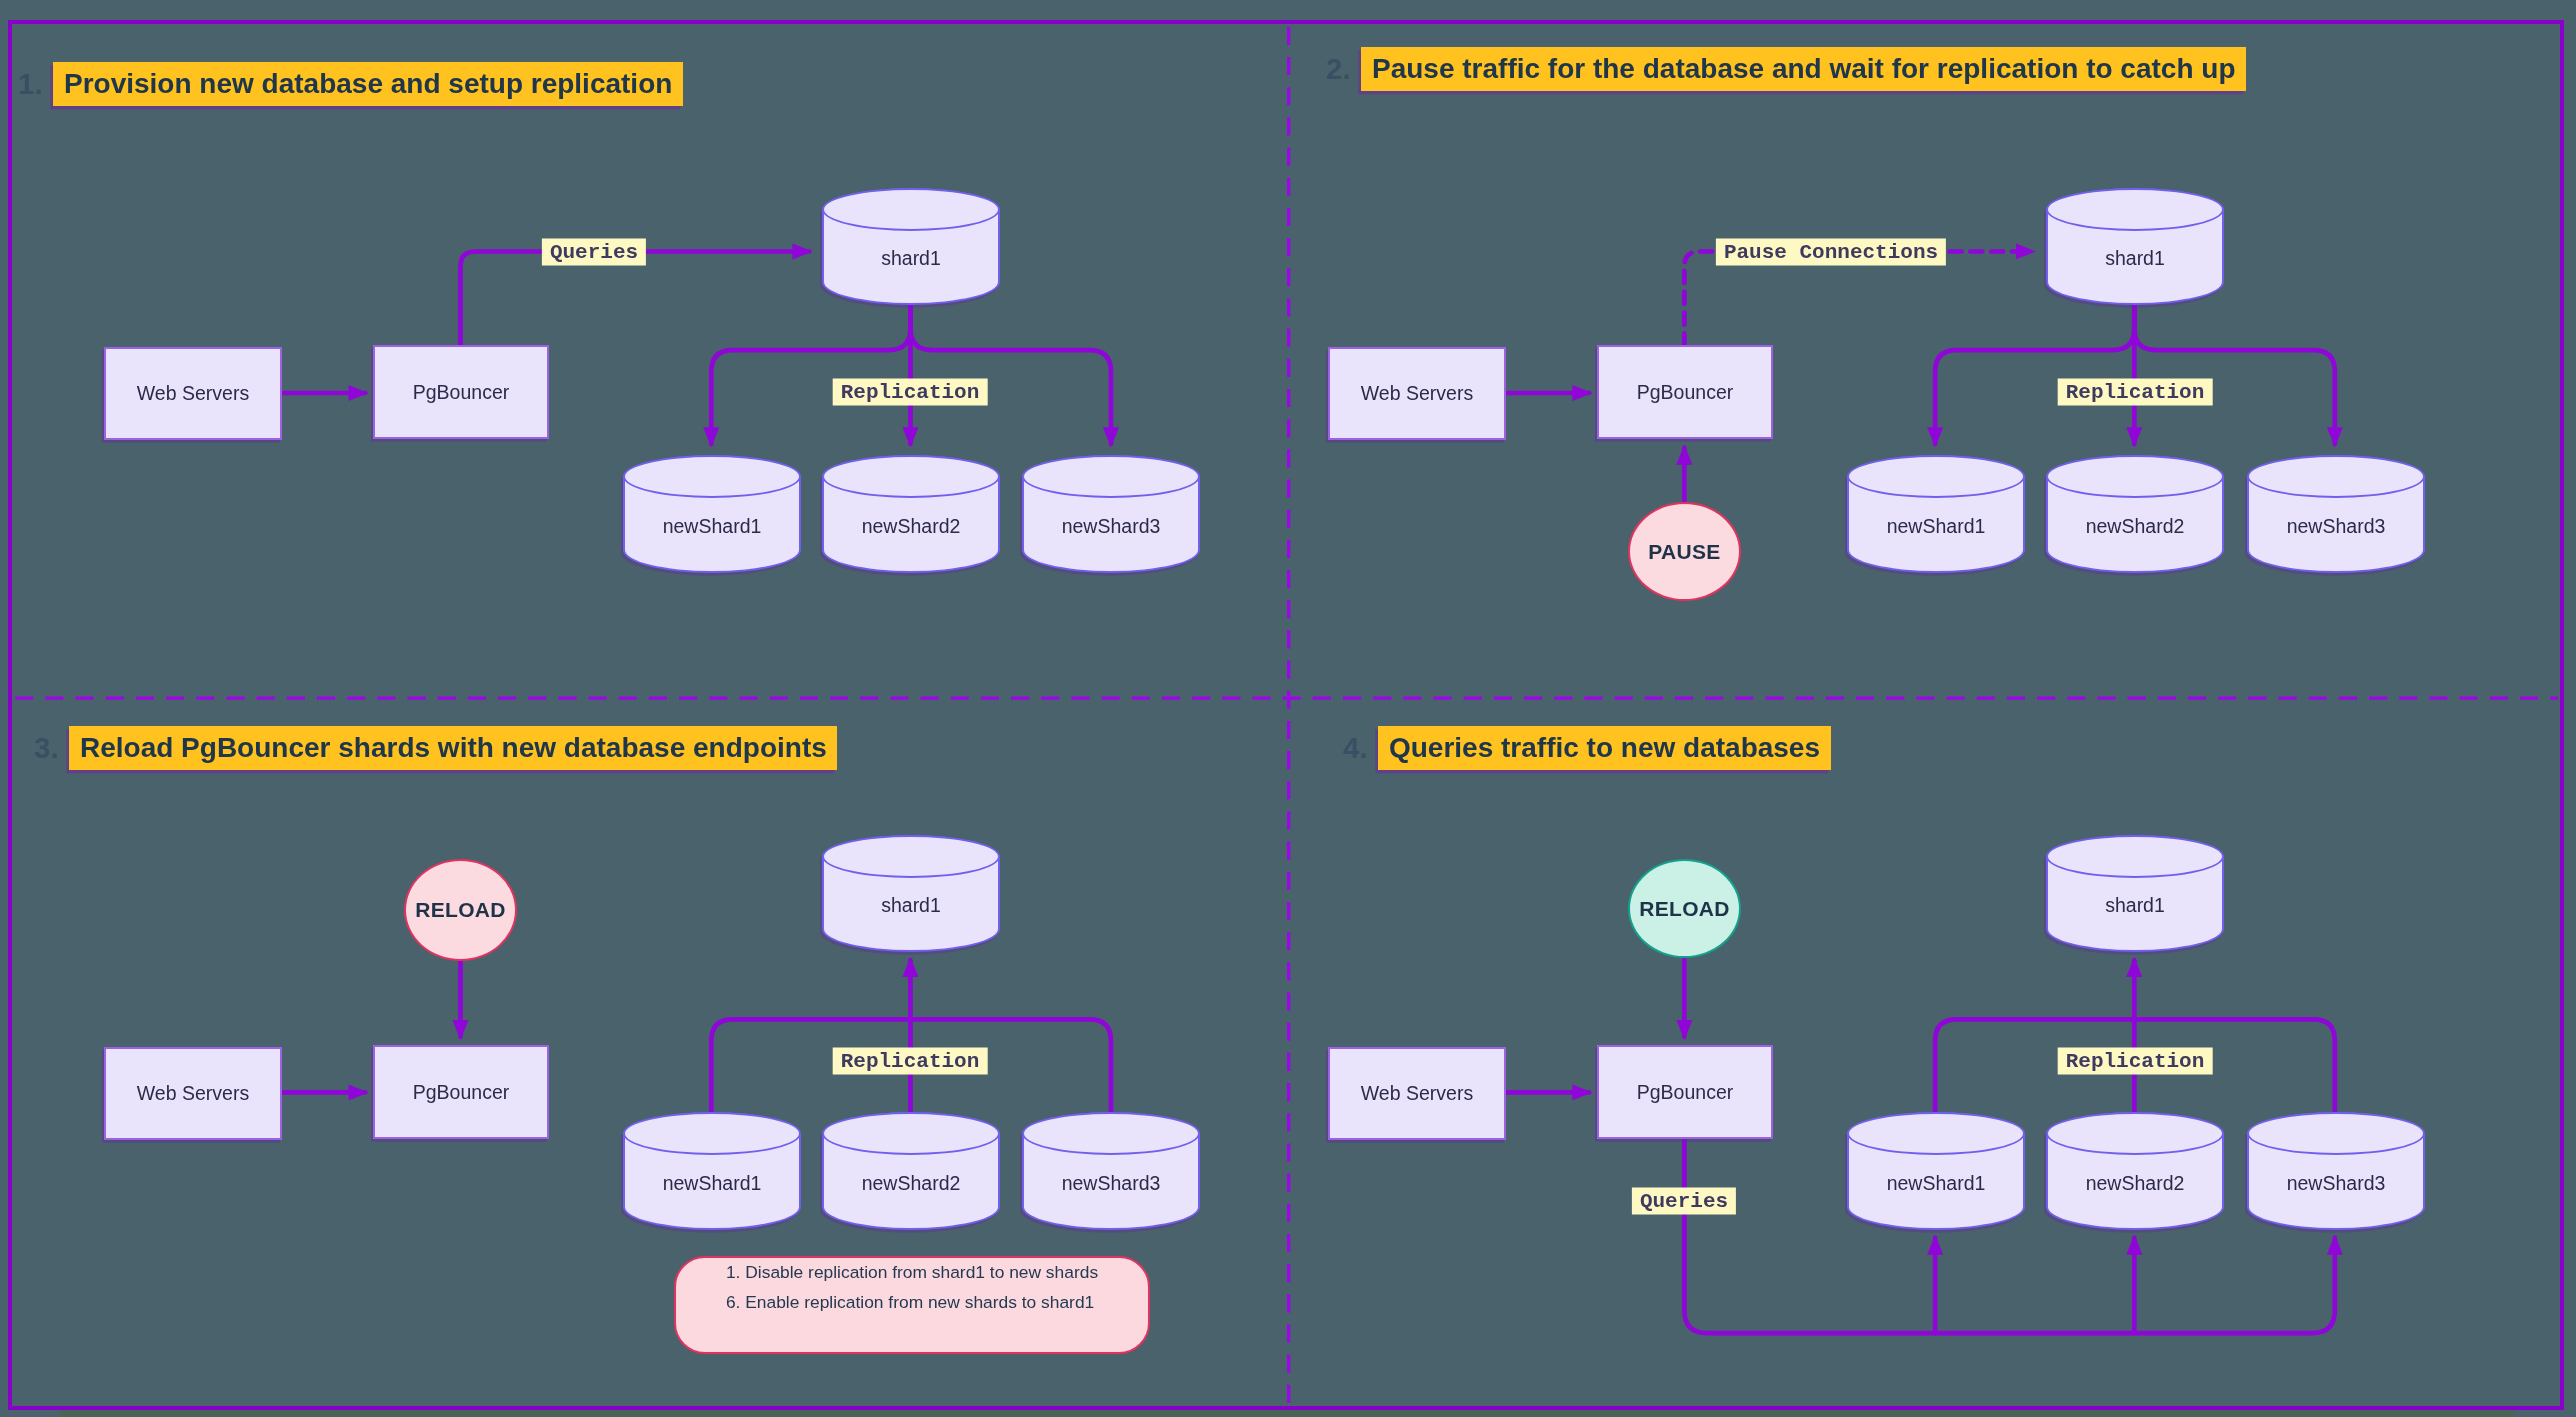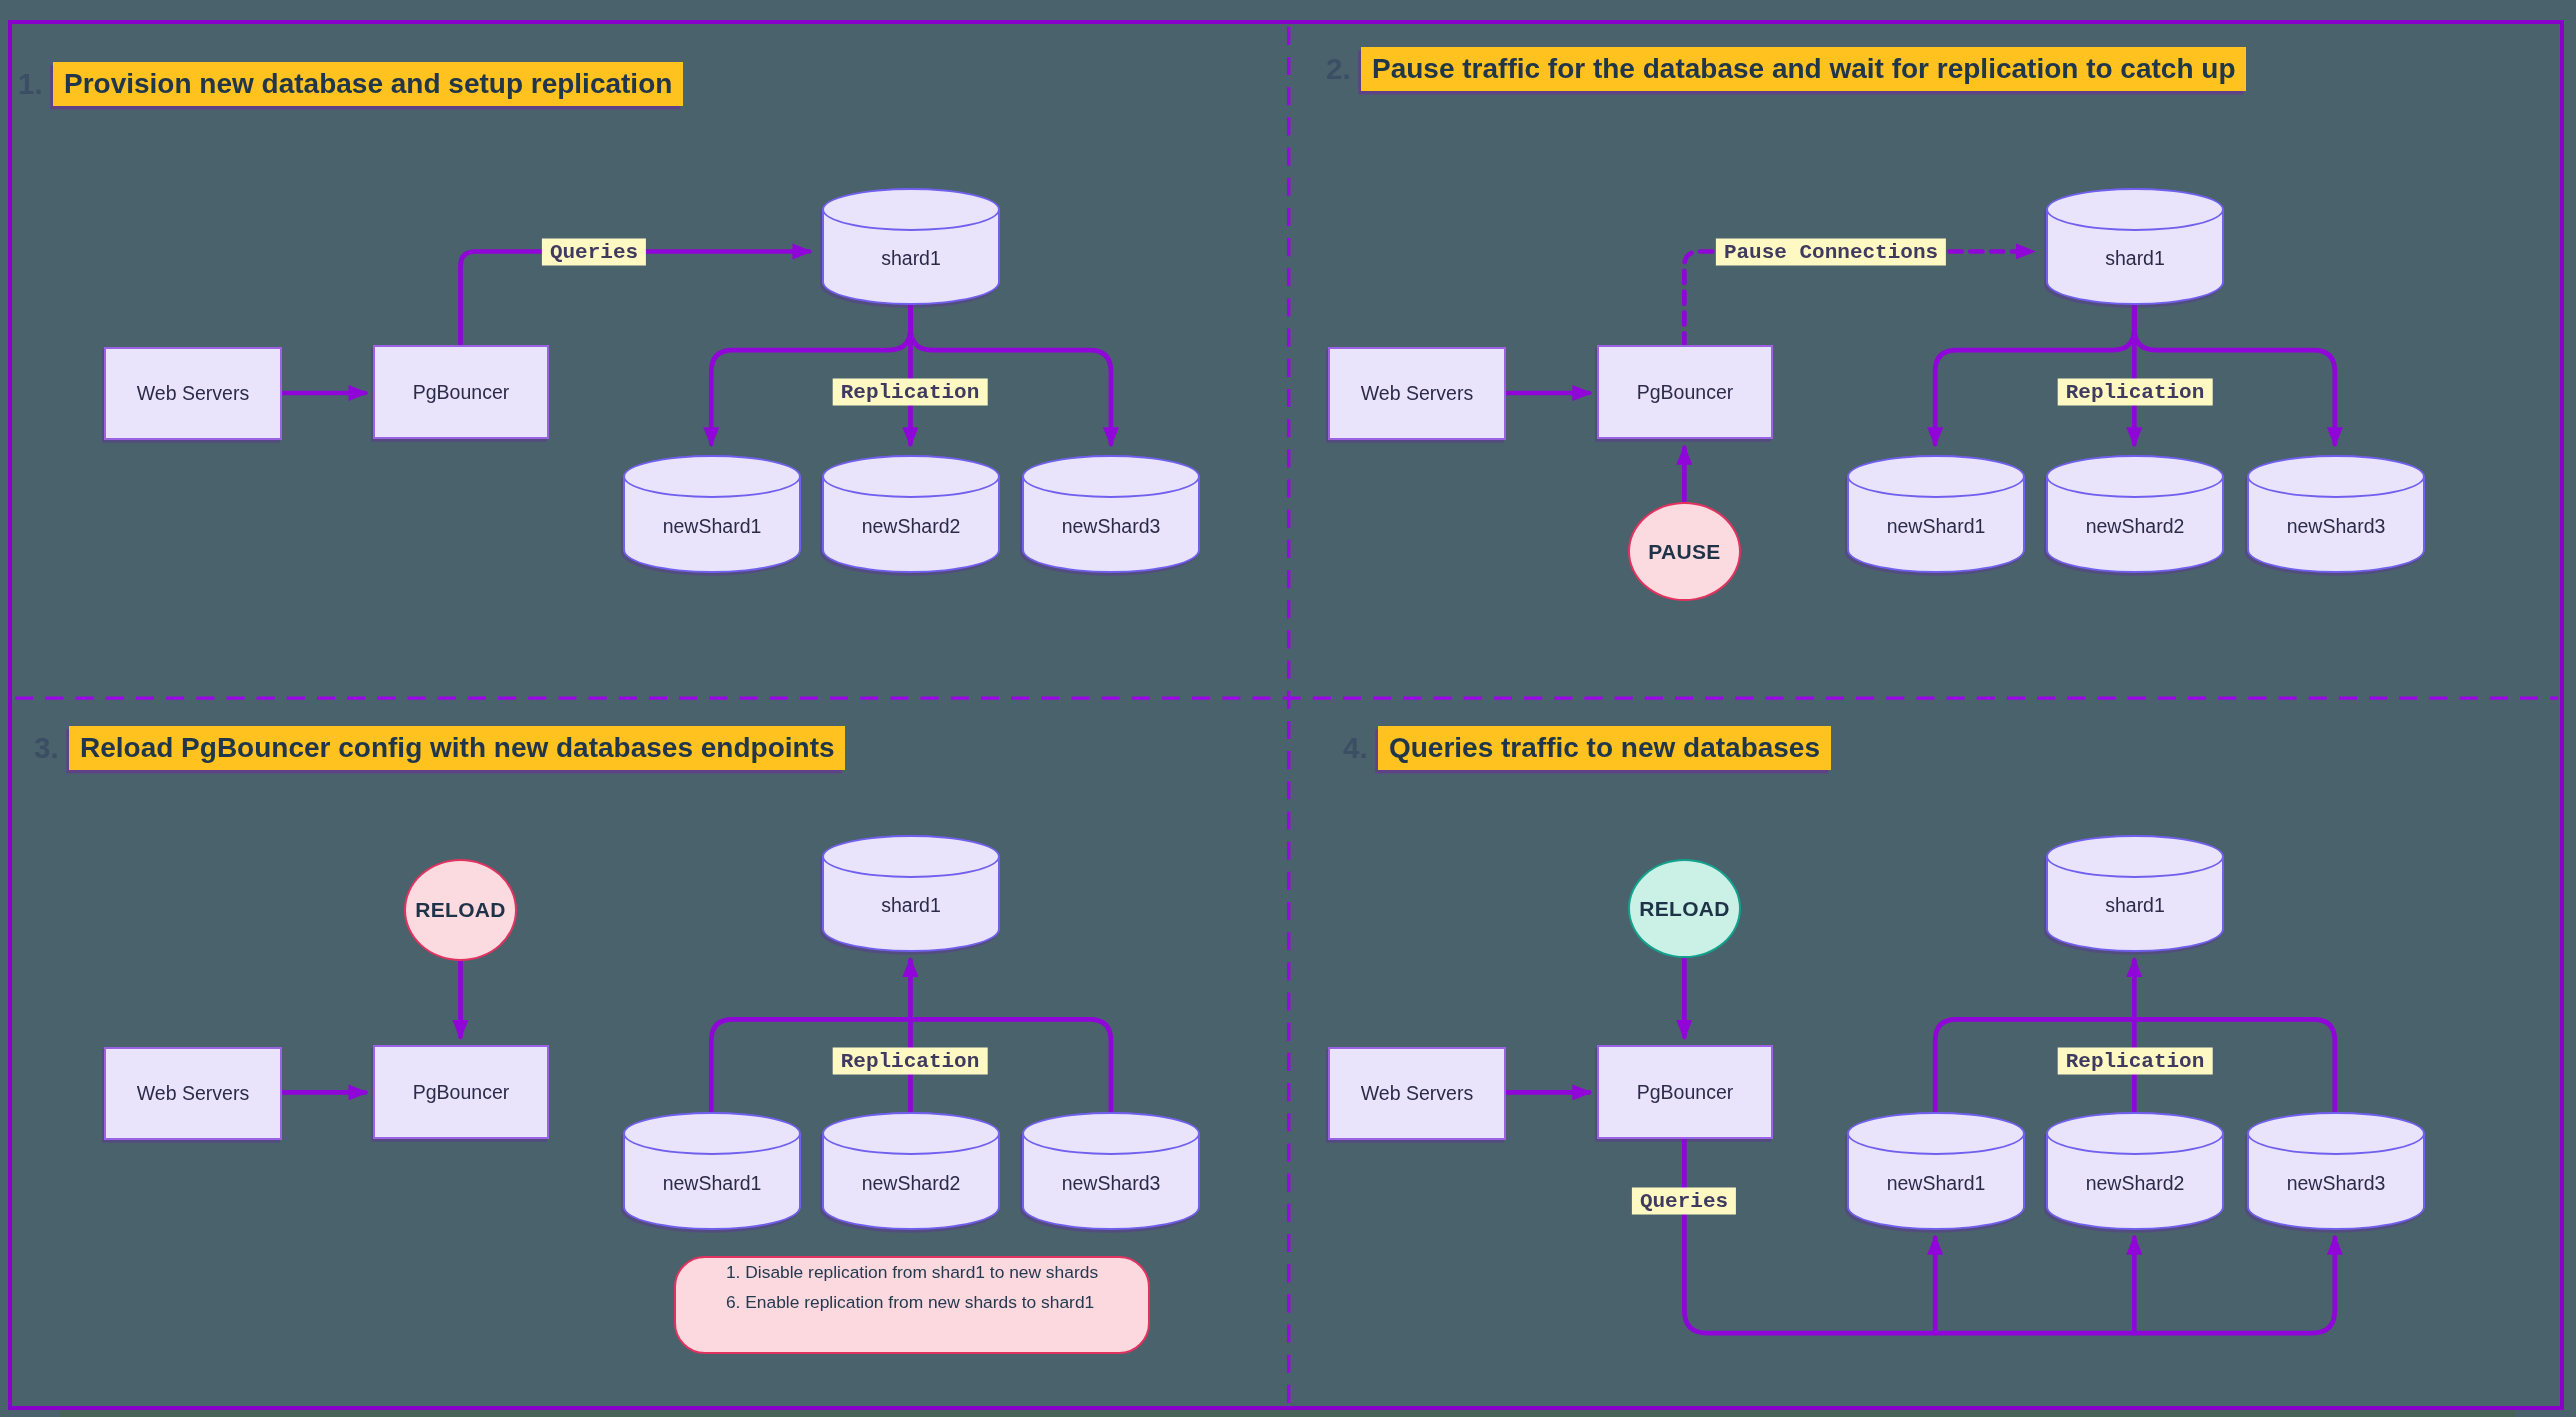--- a/index.html
+++ b/index.html
@@ -153,21 +153,21 @@
   <div class="cyl-body"></div>
   <div class="cyl-lid"></div>
   <div class="cyl-label">newShard3</div>
 </div>
 <div class="badge badge-pink" style="left:1628px;top:502px;width:113px;height:99px;">PAUSE</div>
 <div class="elabel" style="left:1831px;top:252px;">Pause Connections</div>
 <div class="elabel" style="left:2135px;top:392px;">Replication</div>
 
 <div class="qtitle" style="left:34px;top:726px;">
   <span class="qnum">3.</span>
-  <span class="qhl">Reload PgBouncer config with new databases endpoints</span>
+  <span class="qhl">Reload PgBouncer shards with new database endpoints</span>
 </div>
 <div class="box" style="left:104px;top:1047px;width:178px;height:93px;">
   <span>Web Servers</span>
 </div>
 <div class="box" style="left:373px;top:1045px;width:176px;height:94px;">
   <span>PgBouncer</span>
 </div>
 <div class="cyl" style="left:822px;top:835px;width:178px;height:117px;">
   <div class="cyl-body"></div>
   <div class="cyl-lid"></div>

